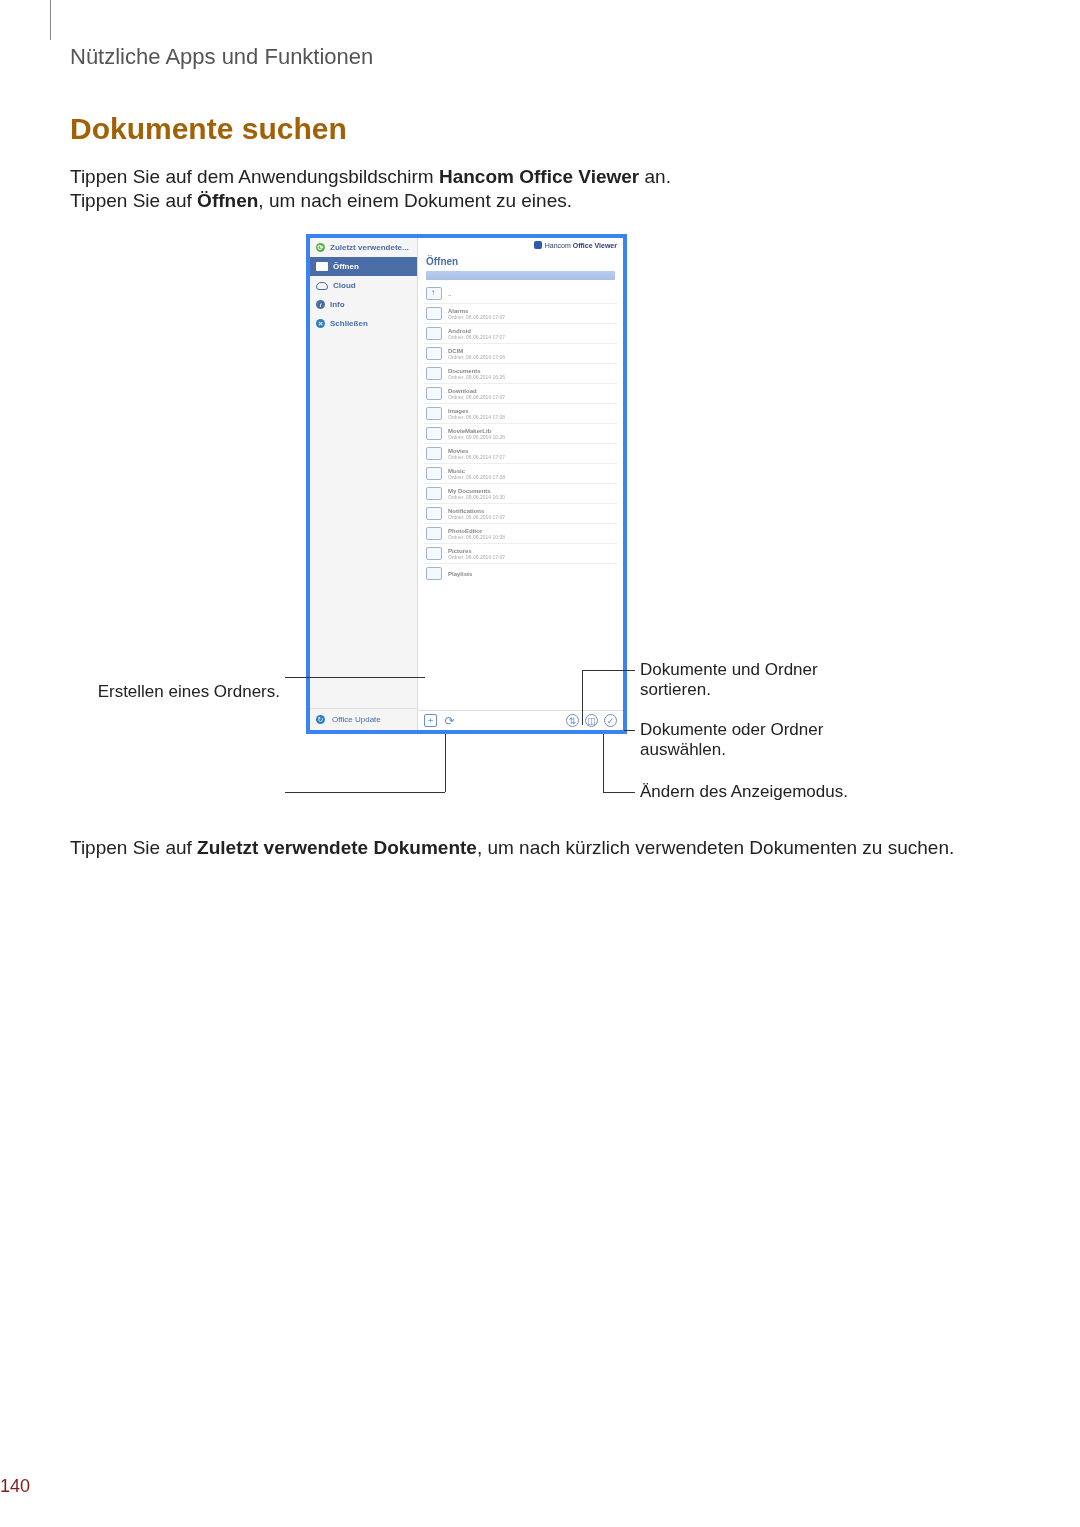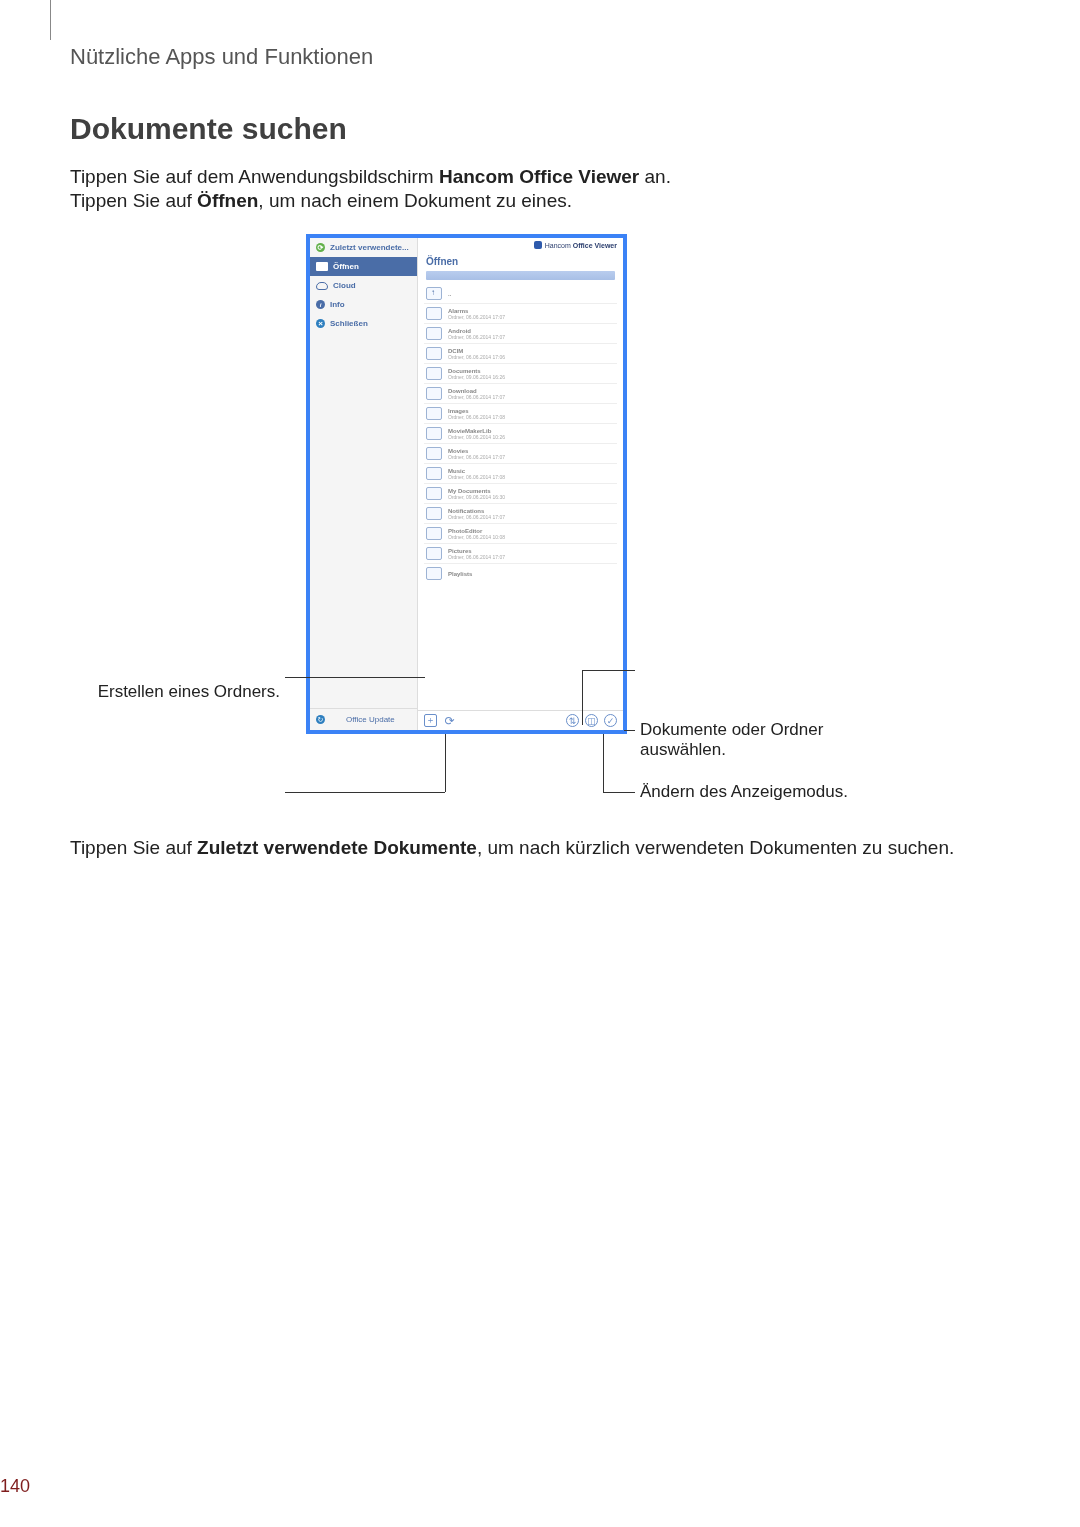--- a/index.html
+++ b/index.html
@@ -26,21 +26,21 @@
       font-size: 22px;
       color: #555;
       font-weight: 400;
     }
     .section-heading {
       position: absolute;
       left: 70px;
       top: 112px;
       font-size: 30px;
       font-weight: 700;
-      color: #404040;
+      color: #a16207;
     }
     .body-text-1 { position: absolute; left: 70px; top: 158px; font-size: 19px; margin-top: 8px; }
     .body-text-2 { position: absolute; left: 70px; top: 190px; font-size: 19px; }
 
     .figure-wrap {
       position: absolute;
       left: 80px;
       top: 230px;
       width: 920px;
       height: 570px;
@@ -102,21 +102,21 @@
     .icon-close { background: #2e7fbf; color:#fff; }
     .icon-close::after { content: "×"; font-size: 8px; line-height: 1; }
     .icon-update { background: #2e7fbf; color:#fff; }
     .icon-update::after { content:"↻"; font-size:7px; }
 
     .sidebar-spacer { flex: 1; }
     .sidebar .office-update {
       padding: 6px;
       color: #4a6da7;
       border-top: 1px solid #ddd;
-      display:flex; gap:21px;
+      display:flex; gap:7px;
     }
 
     .main-pane { flex: 1; display: flex; flex-direction: column; background:#fff; }
     .title-bar {
       height: 14px;
       display: flex;
       justify-content: flex-end;
       align-items: center;
       font-size: 7px;
       padding-right: 6px;
@@ -372,20 +372,23 @@
       </div>
     </div>
   </div>
 
   <div class="callout left" style="left:0; top:452px; width:200px;">Erstellen eines Ordners.</div>
   <div class="leader" style="left:205px; top:447px; width:140px;"></div>
 
   <div class="leader" style="left:205px; top:562px; width:160px;"></div>
   <div class="leader-v" style="left:365px; top:504px; height:58px;"></div>
 
+  <div class="callout right" style="left:560px; top:430px; width:260px;">
+    <span>Dokumente und Ordner</span><br><span>sortieren.</span>
+  </div>
   <div class="leader" style="left:502px; top:440px; width:53px;"></div>
   <div class="leader-v" style="left:502px; top:440px; height:55px;"></div>
 
   <div class="callout right" style="left:560px; top:490px; width:280px;">
     <span>Dokumente oder Ordner</span><br><span>auswählen.</span>
   </div>
   <div class="leader" style="left:544px; top:500px; width:11px;"></div>
 
   <div class="callout right" style="left:560px; top:552px; width:300px;">Ändern des Anzeigemodus.</div>
   <div class="leader" style="left:523px; top:562px; width:32px;"></div>

